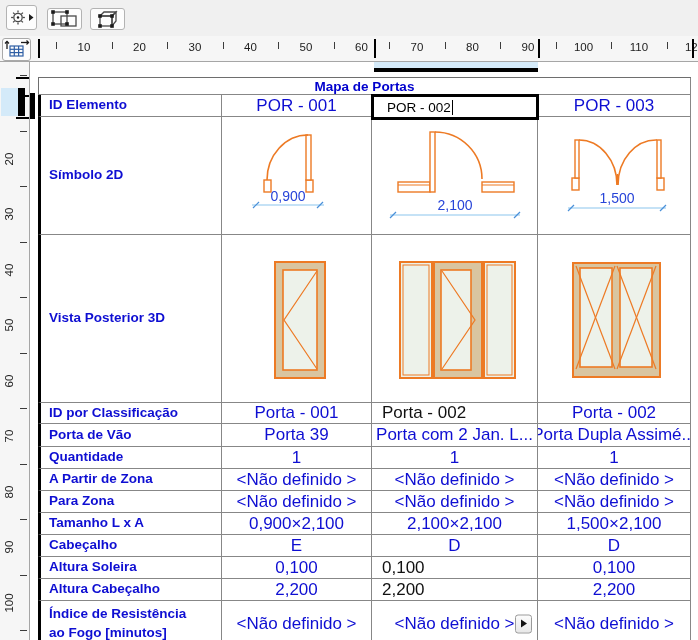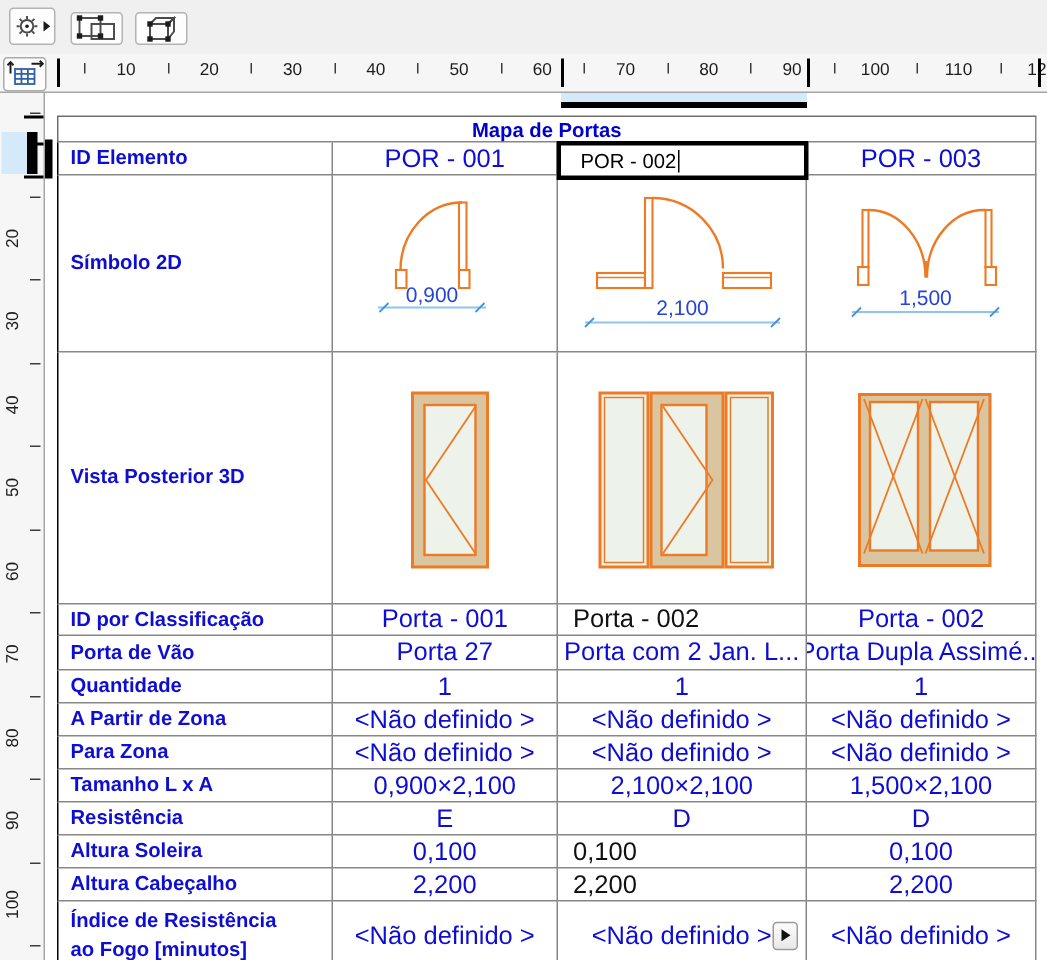--- a/index.html
+++ b/index.html
@@ -29,21 +29,21 @@
   .sheet{position:absolute;left:30px;top:62px;width:668px;height:578px;background:#fff;}
   .hl-band-h{position:absolute;left:374px;top:62px;width:164px;height:6px;background:var(--selection-highlight);z-index:1;}
   .hl-bar-h{position:absolute;left:374px;top:68px;width:164px;height:4px;background:#000;z-index:1;}
   .hl-band-v{position:absolute;left:1px;top:88px;width:17px;height:28px;background:var(--selection-highlight);z-index:4;}
   .hl-bar-v{position:absolute;left:18px;top:88px;width:7px;height:28px;background:#000;z-index:4;}
   .edge-bar-v{position:absolute;left:30px;top:93px;width:5px;height:26px;background:#000;z-index:2;}
   
   .table{position:absolute;left:38px;top:77px;width:653px;z-index:2;background:#fff;}
   .t-row{display:flex;box-sizing:border-box;}
   .cell{box-sizing:border-box;border-right:1px solid #878787;border-bottom:1px solid #878787;position:relative;overflow:hidden;}
-  .cell.label{width:184px;border-left:1px solid #000000;display:flex;align-items:center;padding-left:8px;font-weight:bold;color:var(--accent-blue);font-size:13.5px;white-space:pre-line;line-height:1.35;}
+  .cell.label{width:184px;border-left:3px solid #000000;display:flex;align-items:center;padding-left:8px;font-weight:bold;color:var(--accent-blue);font-size:13.5px;white-space:pre-line;line-height:1.35;}
   .cell.c1{width:150px;}
   .cell.c2{width:166px;}
   .cell.c3{width:153px;}
   .cell.val{display:flex;align-items:center;justify-content:center;color:var(--accent-blue);font-size:17px;white-space:nowrap;}
   .cell.val.edited{justify-content:flex-start;padding-left:10px;color:#111;}
   .title-row{height:18px;border-top:1px solid #6e6e6e;box-sizing:border-box;}
   .title-row .t-inner{width:653px;display:flex;align-items:center;justify-content:center;height:100%;
     border-left:1px solid #6e6e6e;border-right:1px solid #878787;border-bottom:1px solid #878787;box-sizing:border-box;
     color:var(--title-blue);font-weight:bold;font-size:13.5px;}
   .header-row{height:22px;}
@@ -296,21 +296,21 @@
           <div class="cell val c2 edited">
             <span>Porta - 002</span>
           </div>
           <div class="cell val c3">
             <span>Porta - 002</span>
           </div>
         </div>
         <div class="t-row" style="height: 23px;">
           <div class="cell label">Porta de Vão</div>
           <div class="cell val c1">
-            <span>Porta 27</span>
+            <span>Porta 39</span>
           </div>
           <div class="cell val c2">
             <span>Porta com 2 Jan. L...</span>
           </div>
           <div class="cell val c3">
             <span>Porta Dupla Assimé...</span>
           </div>
         </div>
         <div class="t-row" style="height: 22px;">
           <div class="cell label">Quantidade</div>
@@ -354,21 +354,21 @@
             <span>0,900×2,100</span>
           </div>
           <div class="cell val c2">
             <span>2,100×2,100</span>
           </div>
           <div class="cell val c3">
             <span>1,500×2,100</span>
           </div>
         </div>
         <div class="t-row" style="height: 22px;">
-          <div class="cell label">Resistência</div>
+          <div class="cell label">Cabeçalho</div>
           <div class="cell val c1">
             <span>E</span>
           </div>
           <div class="cell val c2">
             <span>D</span>
           </div>
           <div class="cell val c3">
             <span>D</span>
           </div>
         </div>

